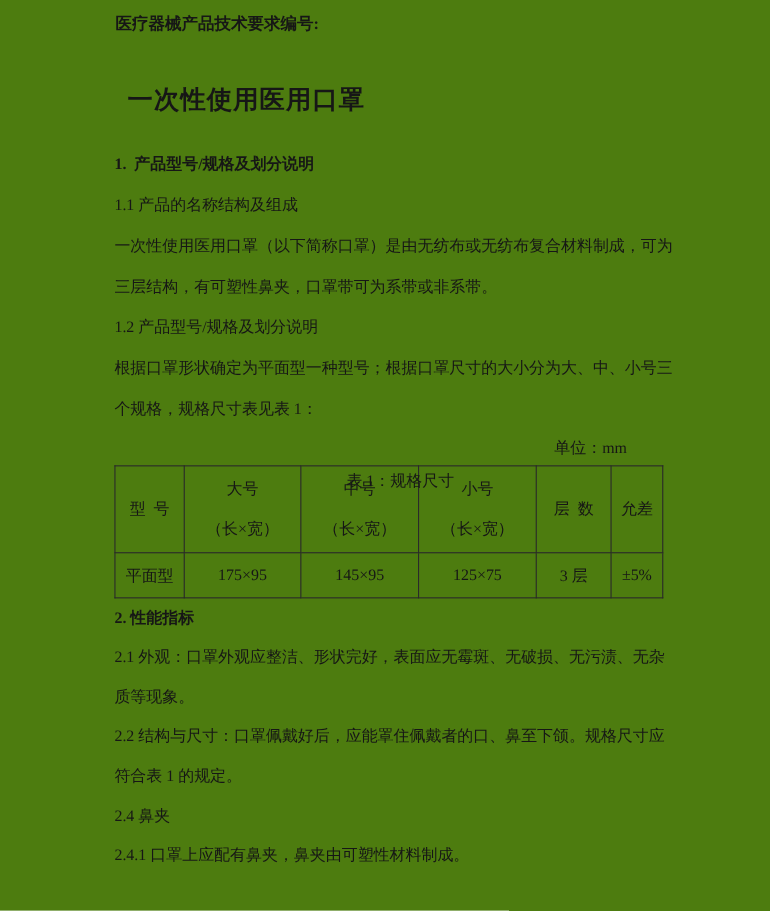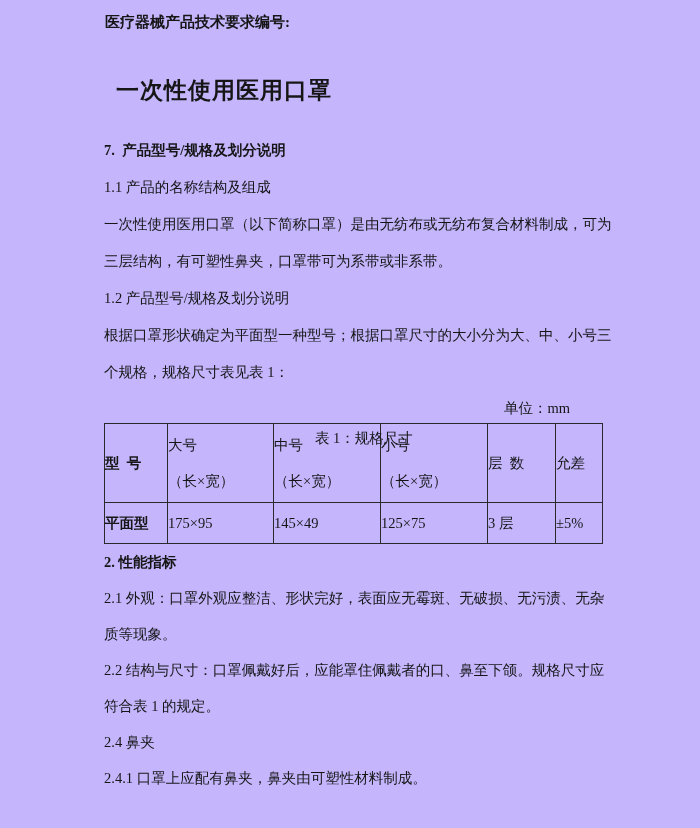--- a/index.html
+++ b/index.html
@@ -1,20 +1,20 @@
 <!DOCTYPE html>
 <html><head>
 <meta charset="utf-8">
 <style>
   html, body { margin: 0; padding: 0; background: #ffffff; }
   .page {
     position: relative;
     width: 700px;
     height: 828px;
-    background: #c4b5fd;
+    background: #4d7c0f;
     color: #161616;
     font-family: "Liberation Serif", "DejaVu Serif", serif;
     overflow: hidden;
   }
   .doc-header {
     position: absolute;
     top: 12px;
     left: 105px;
     font-size: 15px;
     font-weight: bold;
@@ -68,40 +68,40 @@
   table.spec {
     border-collapse: collapse;
     table-layout: fixed;
     width: 498px;
   }
   table.spec td {
     border: 1px solid #2a2a2a;
     font-size: 14.5px;
     padding: 0;
     vertical-align: middle;
-    text-align: left;
+    text-align: center;
     white-space: pre;
   }
   tr.head td { height: 78px; line-height: 36px; }
   tr.data td { height: 40px; }
-  td.cell-left { text-align: left; padding-left: 8px; font-weight: bold; }
+  td.cell-left { text-align: left; padding-left: 8px; }
 </style>
 </head>
 <body>
 
 <div class="page">
 
   <div class="doc-header">医疗器械产品技术要求编号:</div>
 
   <h1 class="doc-title">一次性使用医用口罩</h1>
 
   <div class="flow">
 
     <div class="b1">
-      <p class="bold">7.  产品型号/规格及划分说明</p>
+      <p class="bold">1.  产品型号/规格及划分说明</p>
       <p>1.1 产品的名称结构及组成</p>
       <p>一次性使用医用口罩（以下简称口罩）是由无纺布或无纺布复合材料制成，可为
 三层结构，有可塑性鼻夹，口罩带可为系带或非系带。</p>
       <p>1.2 产品型号/规格及划分说明</p>
       <p>根据口罩形状确定为平面型一种型号；根据口罩尺寸的大小分为大、中、小号三
 个规格，规格尺寸表见表 1：</p>
     </div>
 
     <div class="caption-row">
       <span>表 1：规格尺寸</span>
@@ -125,21 +125,21 @@
           <td>中号
 （长×宽）</td>
           <td>小号
 （长×宽）</td>
           <td>层  数</td>
           <td>允差</td>
         </tr>
         <tr class="data">
           <td class="cell-left">平面型</td>
           <td>175×95</td>
-          <td>145×49</td>
+          <td>145×95</td>
           <td>125×75</td>
           <td>3 层</td>
           <td>±5%</td>
         </tr>
       </tbody>
     </table>
 
     <div class="b2">
       <p class="bold">2. 性能指标</p>
       <p>2.1 外观：口罩外观应整洁、形状完好，表面应无霉斑、无破损、无污渍、无杂

